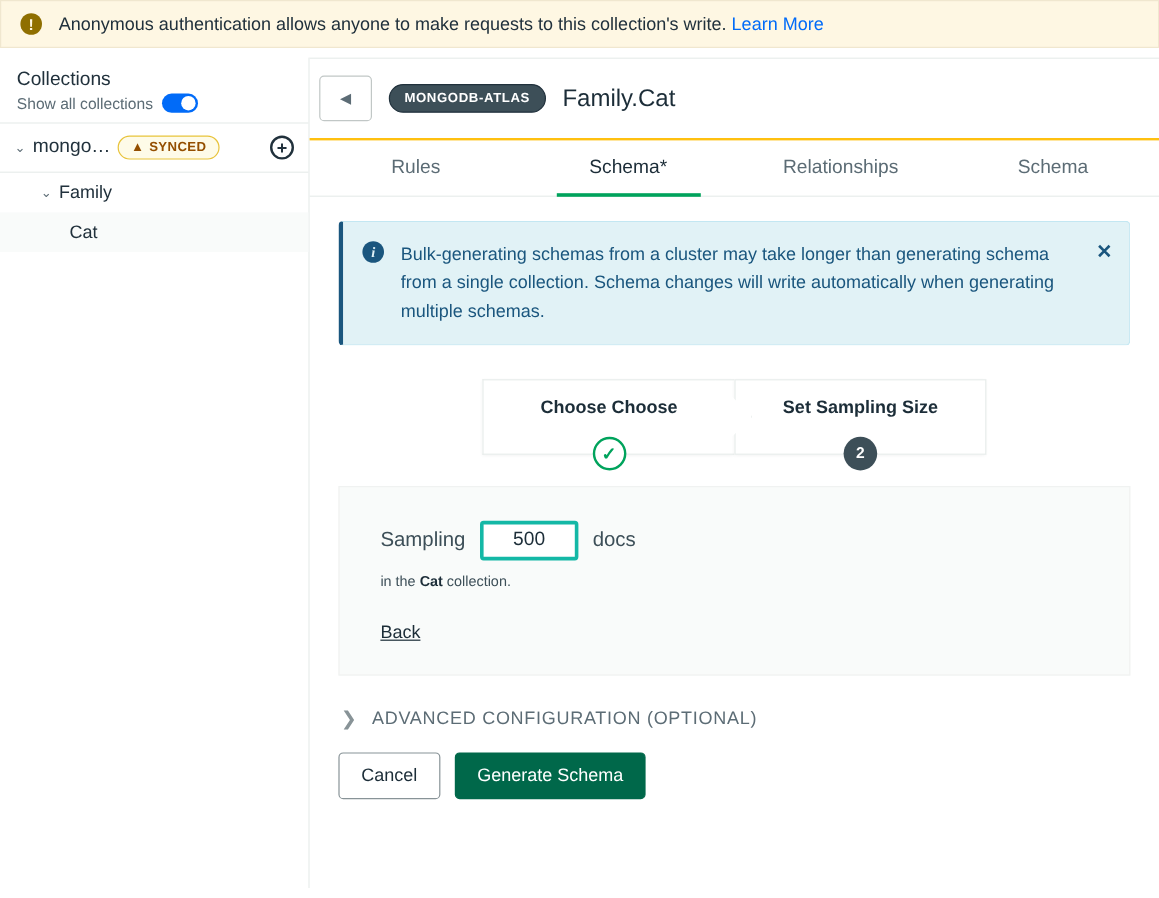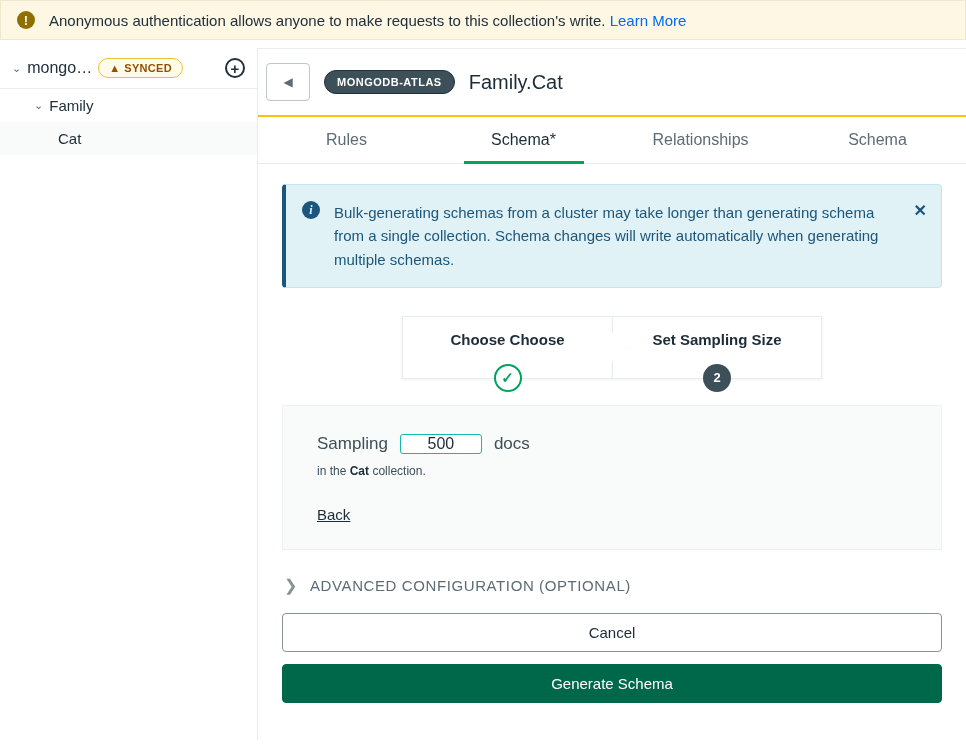--- a/index.html
+++ b/index.html
@@ -53,47 +53,54 @@
   .stepper { display:flex; justify-content:center; margin:28px 0 6px 0; }
   .step-box { width:210px; background:#fff; border:1px solid #E8EDEB; padding:14px 10px 30px 10px; text-align:center; font-size:15px; font-weight:600; color:#1C2D38; position:relative; box-shadow:0 1px 3px rgba(0,0,0,0.06);}
   .step-box.first { border-right:none; }
   .step-box .badge { position:absolute; left:50%; transform:translateX(-50%); bottom:-14px; width:28px; height:28px; border-radius:50%; display:flex; align-items:center; justify-content:center; }
   .step-box.first .badge { border:2px solid #00A35C; background:#fff; color:#00A35C; font-size:15px; font-weight:700;}
   .step-box.second .badge { background:#3D4F58; color:#fff; font-size:13px; font-weight:600;}
   .step-box.first::after { content:""; position:absolute; right:-15px; top:0; bottom:0; width:30px; background:#fff; clip-path: polygon(0 0, 100% 50%, 0 100%); border-right:1px solid #E8EDEB; z-index:2; box-shadow:2px 0 3px rgba(0,0,0,0.05);}
   
   .panel { background:#F9FBFA; border:1px solid #F0F2F1; padding:28px 34px 26px 34px; margin-top:26px; }
   .sampling-line { font-size:17px; color:#3D4F58; display:flex; align-items:center; gap:12px; flex-wrap:wrap; }
-  .sampling-input { width:82px; height:20px; border:1px solid #14b8a6; border-radius:3px; text-align:center; font-size:16px; color:#1C2D38; }
+  .sampling-input { width:82px; height:33px; border:3px solid #14b8a6; border-radius:3px; text-align:center; font-size:16px; color:#1C2D38; }
   .sampling-line2 { font-size:12px; color:#3D4F58; margin-top:10px;}
   .sampling-line2 b { color:#1C2D38; }
   .back-link { display:inline-block; margin-top:28px; font-size:15px; color:#1C2D38; text-decoration:underline; cursor:pointer;}
   
   .advanced { display:flex; align-items:center; gap:12px; margin:26px 0 18px 2px; color:#5C6C75; font-size:15px; letter-spacing:0.6px; cursor:pointer;}
   .advanced .ch { font-size:16px; color:#889397; }
   
-  .btn-row { display:flex; gap:12px;flex-direction:column; }
+  .btn-row { display:flex; gap:12px; }
   .btn { padding:10px 18px; border-radius:4px; font-size:15px; cursor:pointer; }
   .btn-secondary { background:#fff; border:1px solid #889397; color:#1C2D38; }
   .btn-primary { background:#00684A; border:1px solid #00684A; color:#fff; font-weight:500;}
 </style>
 </head>
 <body>
 
 <div class="warning-banner">
   <span class="warning-icon">!</span>
   <span class="warning-text">
     <span>Anonymous authentication allows anyone to make requests to this collection's write. </span>
     <a class="warning-link">Learn More</a>
   </span>
 </div>
 
 <div class="body-grid">
 
   <aside class="sidebar">
+    <div class="side-head">
+      <div class="side-head-title">Collections</div>
+      <div class="side-head-sub">
+        <span>Show all collections</span>
+        <span class="toggle"></span>
+      </div>
+    </div>
     <div class="db-row">
       <div class="db-row-left">
         <span class="chev">⌄</span>
         <span class="db-name">mongo…</span>
         <span class="synced-badge">
           <span class="tri">▲</span>
           <span>SYNCED</span>
         </span>
       </div>
       <span class="plus-circle">+</span>

